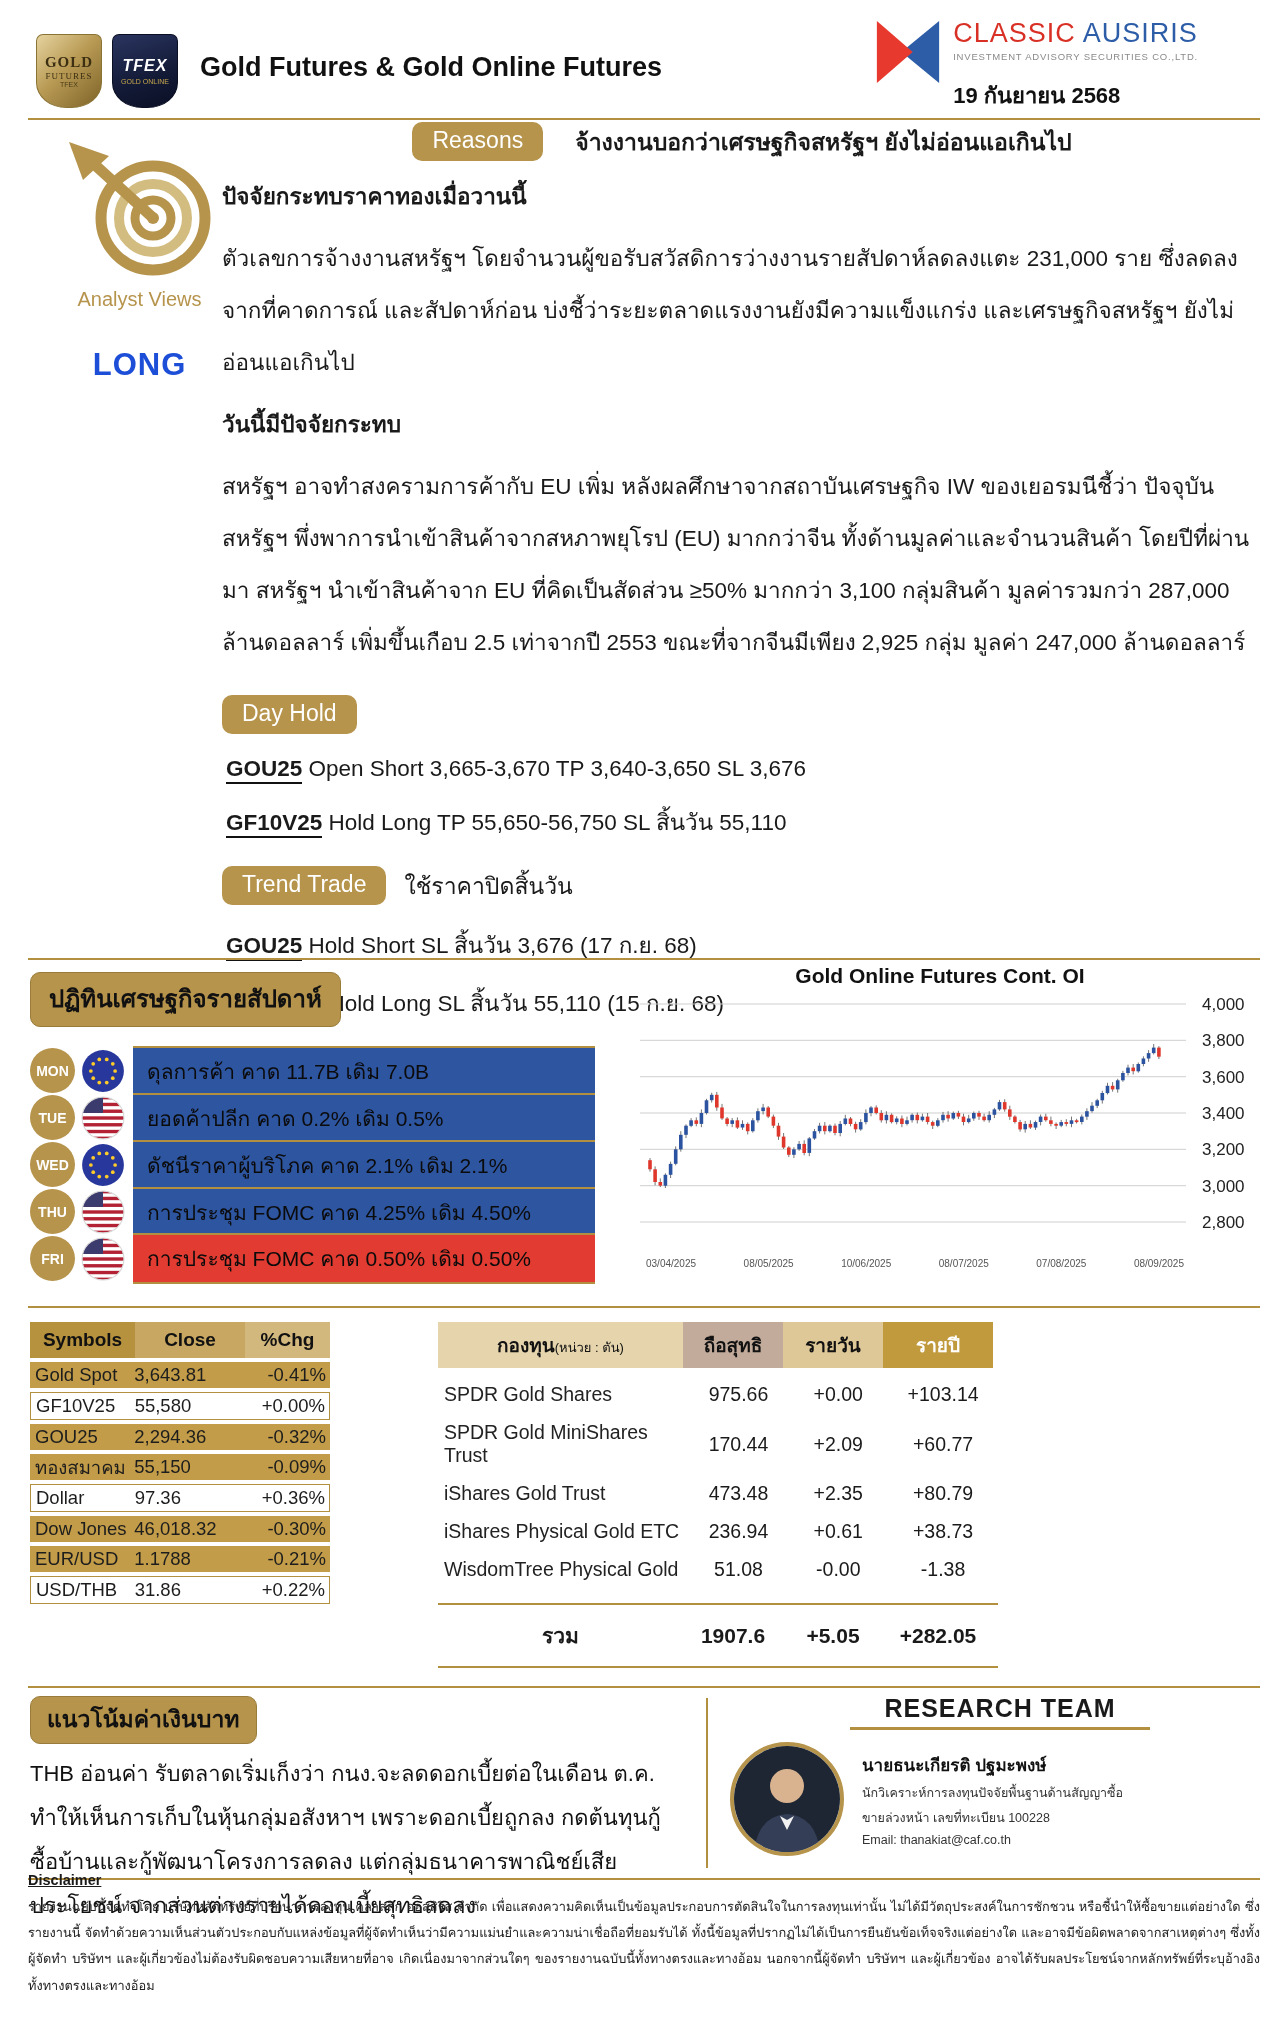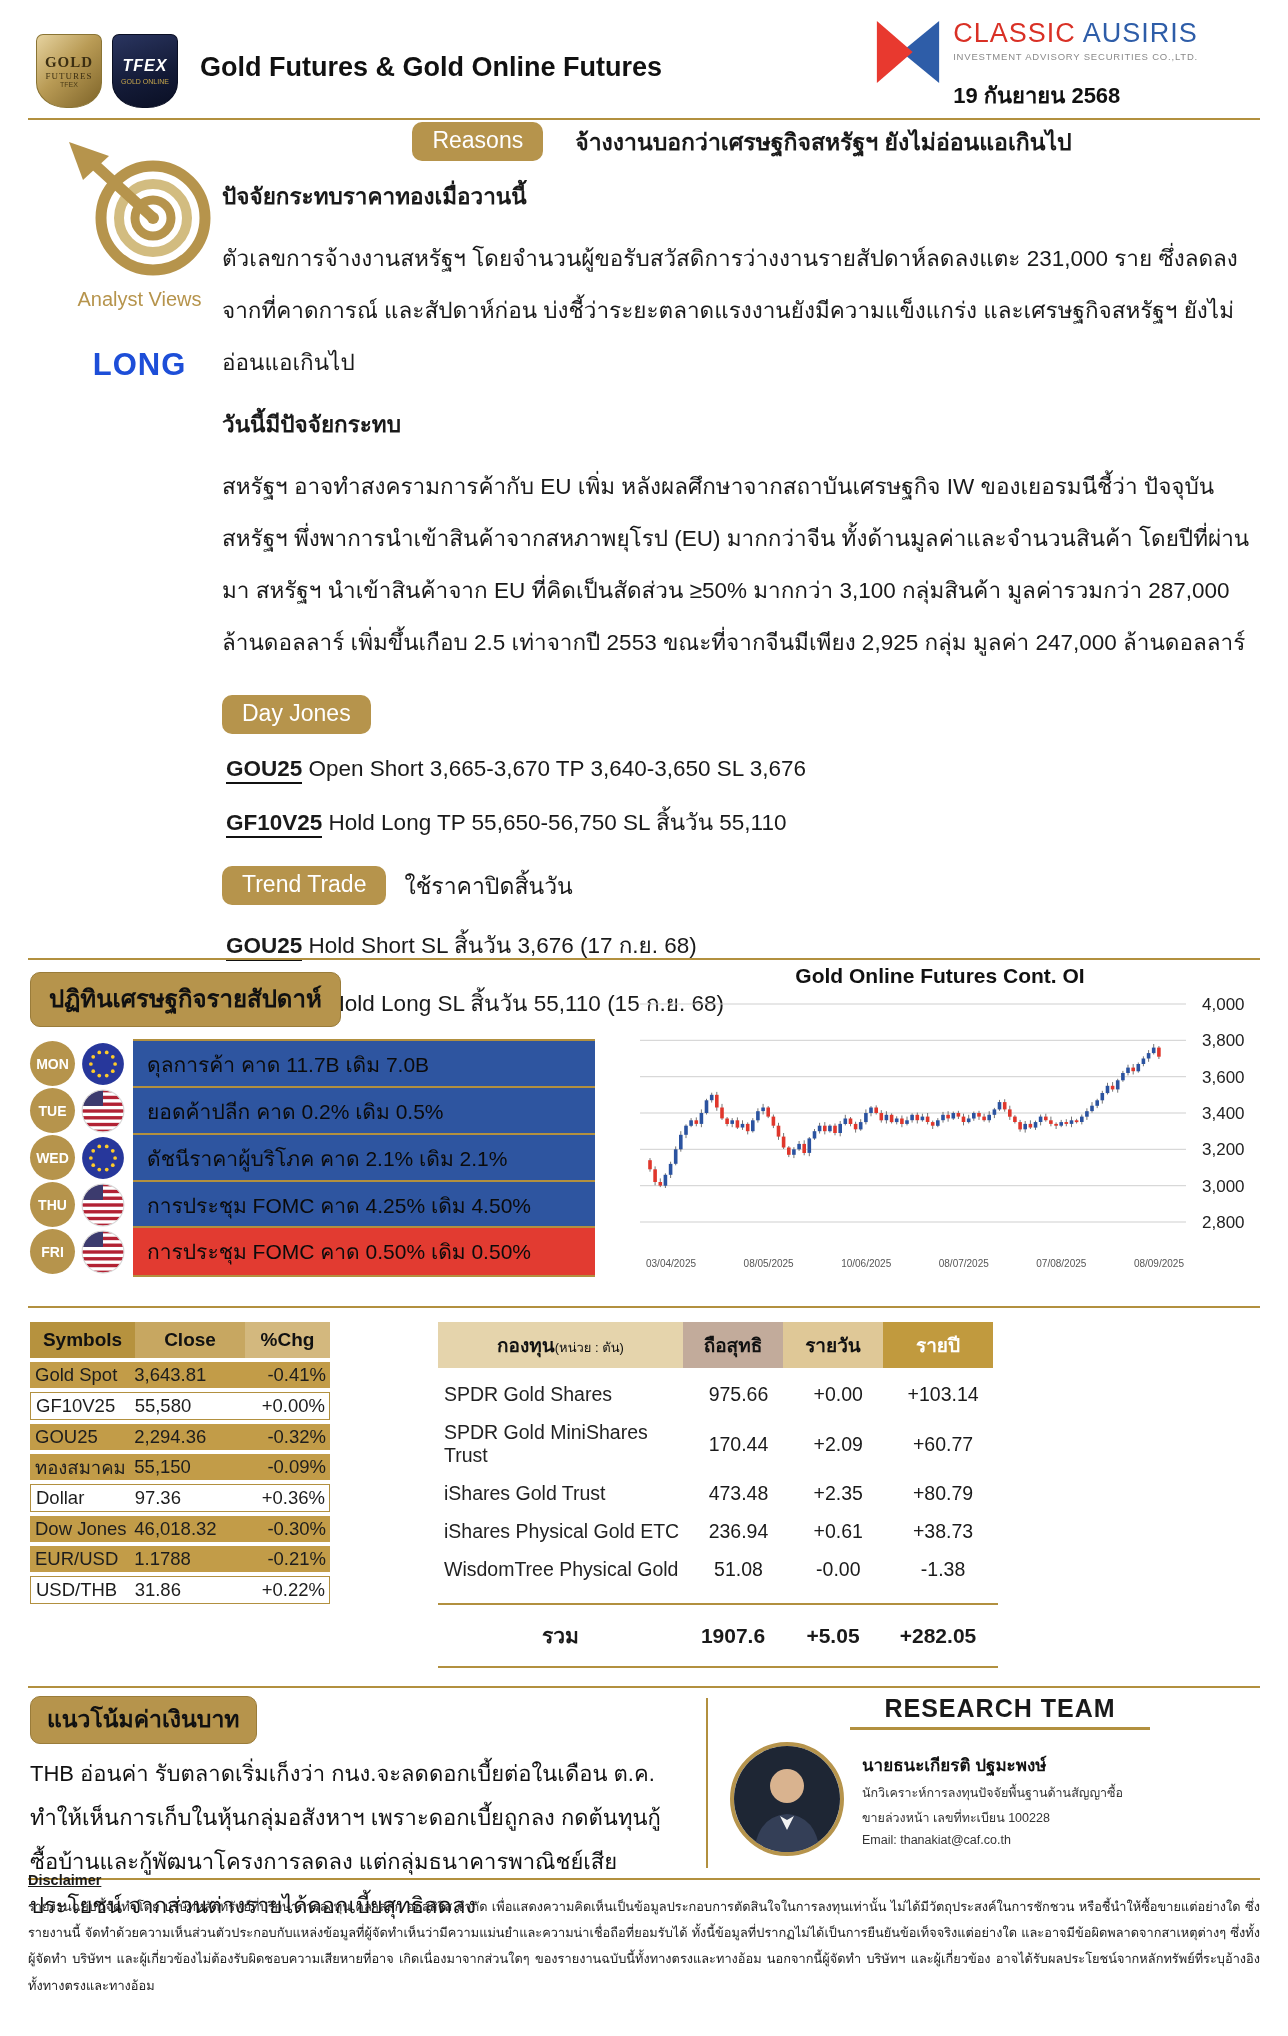--- a/index.html
+++ b/index.html
@@ -42,21 +42,21 @@
   .trade-line{font-size:22.5px;margin:22px 0 0 4px;}
   .sym{font-weight:bold;border-bottom:2px solid #111;padding-bottom:1px;}
   .badge-row{margin-top:26px;display:flex;align-items:center;gap:18px;}
   .badge-note{font-size:23px;}
 
   
   .band-mid{position:absolute;top:958px;left:0;right:0;height:348px;}
   .cal{position:absolute;left:30px;top:14px;width:565px;}
   .cal-title{display:inline-block;background:#B6944C;border:1px solid #9a7c3a;color:#111;
              font-size:24px;font-weight:bold;border-radius:10px;padding:6px 18px 8px;}
-  .cal-rows{margin-top:13px;}
+  .cal-rows{margin-top:20px;}
   .cal-row{display:flex;align-items:center;height:47px;}
   .day-circle{width:45px;height:45px;border-radius:50%;background:#B6944C;color:#fff;
               font-size:14px;font-weight:bold;display:flex;align-items:center;justify-content:center;flex:0 0 45px;}
   .cal-flag{width:44px;height:44px;margin-left:6px;flex:0 0 44px;display:flex;align-items:center;justify-content:center;}
   .cal-bar{flex:1;height:100%;background:#2E55A0;border-top:2px solid #B2903F;
            display:flex;align-items:center;padding-left:14px;font-size:21px;color:#0b0b0b;margin-left:8px;}
   .cal-row:last-child .cal-bar{border-bottom:2px solid #B2903F;}
   .cal-bar.hl{background:#E23B31;}
   .chart{position:absolute;left:610px;top:6px;width:660px;}
   .chart-title{text-align:center;font-size:21px;font-weight:bold;color:#111;margin-bottom:4px;}
@@ -170,21 +170,21 @@
       <div class="reasons-line">
         <span class="badge">Reasons</span>
         <span class="headline">จ้างงานบอกว่าเศรษฐกิจสหรัฐฯ ยังไม่อ่อนแอเกินไป</span>
       </div>
       <p class="body-p subhead">ปัจจัยกระทบราคาทองเมื่อวานนี้</p>
       <p class="body-p">ตัวเลขการจ้างงานสหรัฐฯ โดยจำนวนผู้ขอรับสวัสดิการว่างงานรายสัปดาห์ลดลงแตะ 231,000 ราย ซึ่งลดลงจากที่คาดการณ์ และสัปดาห์ก่อน บ่งชี้ว่าระยะตลาดแรงงานยังมีความแข็งแกร่ง และเศรษฐกิจสหรัฐฯ ยังไม่อ่อนแอเกินไป</p>
       <p class="body-p subhead">วันนี้มีปัจจัยกระทบ</p>
       <p class="body-p">สหรัฐฯ อาจทำสงครามการค้ากับ EU เพิ่ม หลังผลศึกษาจากสถาบันเศรษฐกิจ IW ของเยอรมนีชี้ว่า ปัจจุบันสหรัฐฯ พึ่งพาการนำเข้าสินค้าจากสหภาพยุโรป (EU) มากกว่าจีน ทั้งด้านมูลค่าและจำนวนสินค้า โดยปีที่ผ่านมา สหรัฐฯ นำเข้าสินค้าจาก EU ที่คิดเป็นสัดส่วน ≥50% มากกว่า 3,100 กลุ่มสินค้า มูลค่ารวมกว่า 287,000 ล้านดอลลาร์ เพิ่มขึ้นเกือบ 2.5 เท่าจากปี 2553 ขณะที่จากจีนมีเพียง 2,925 กลุ่ม มูลค่า 247,000 ล้านดอลลาร์</p>
 
       <div class="badge-row">
-        <span class="badge">Day Jones</span>
+        <span class="badge">Day Hold</span>
       </div>
       <div class="trade-line">
         <span class="sym">GOU25</span>
         <span>Open Short 3,665-3,670  TP 3,640-3,650  SL 3,676</span>
       </div>
       <div class="trade-line">
         <span class="sym">GF10V25</span>
         <span>Hold Long  TP 55,650-56,750  SL สิ้นวัน 55,110</span>
       </div>
 

